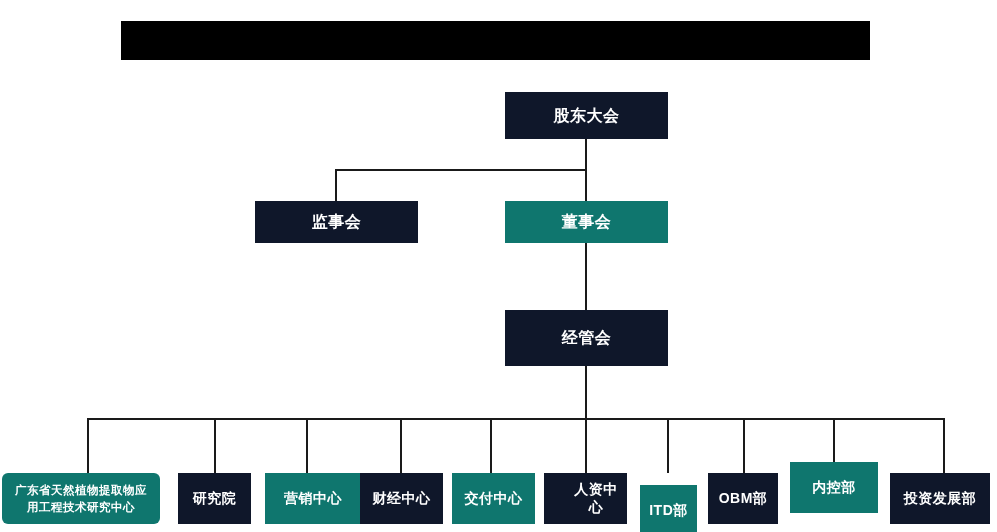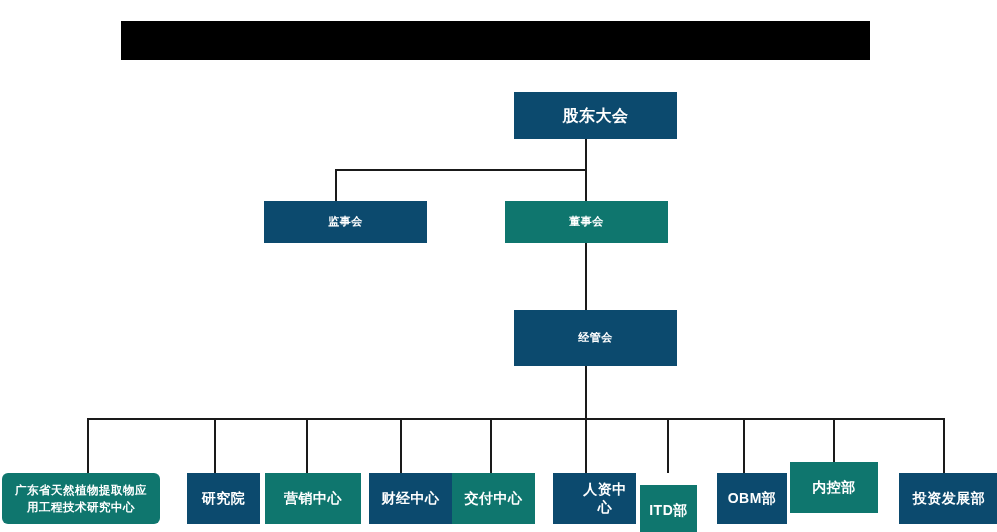--- a/index.html
+++ b/index.html
@@ -31,28 +31,28 @@
     display: flex;
     align-items: center;
     justify-content: center;
     text-align: center;
     color: #ffffff;
     font-weight: bold;
     line-height: 1.25;
     letter-spacing: 0.5px;
     user-select: none;
   }
-  .node.dark  { background: #0c4a6e; margin-left: 9px; }
+  .node.dark  { background: #0f172a; }
   .node.light { background: #0f766e; }
 
   .node .label { display: block; width: 100%; padding: 0 4px; }
 
   
   .fs-lg  { font-size: 16px; }
-  .fs-md  { font-size: 11px; justify-content: flex-end; }
+  .fs-md  { font-size: 16px; justify-content: flex-end; }
   .fs-sm  { font-size: 14px; }
   .fs-xs  { font-size: 11.5px; line-height: 1.45; border-radius: 6px; }
 
   
   .line {
     position: absolute;
     background: #1a1a1a;
   }
   .vline { width: 2px; }
   .hline { height: 2px; }

